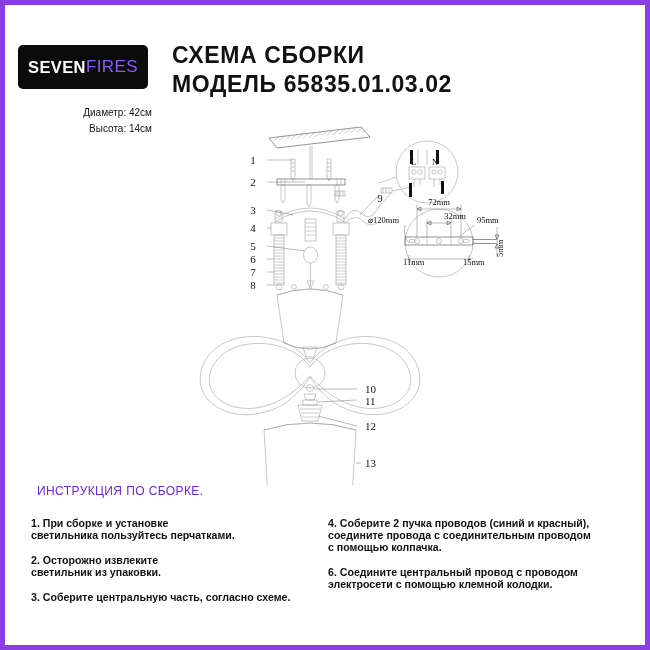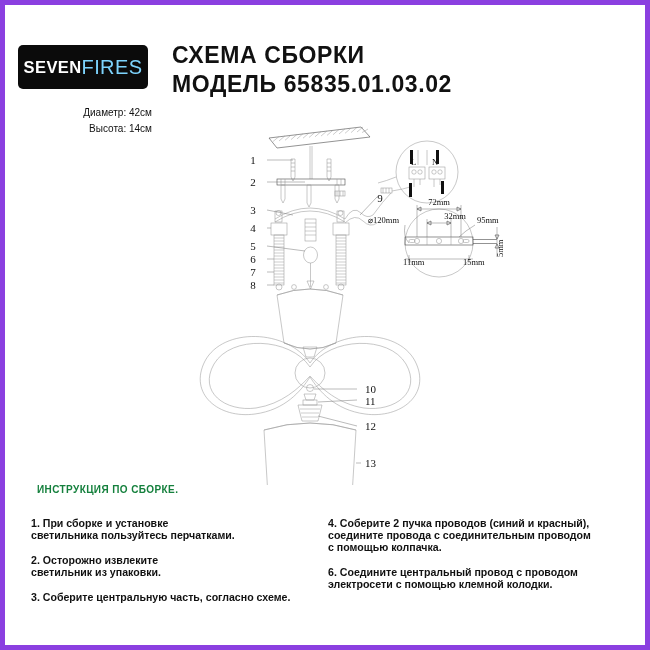--- a/index.html
+++ b/index.html
@@ -34,21 +34,21 @@
     border-radius:5px;
     display:flex;
     align-items:center;
     justify-content:center;
     letter-spacing:.4px;
   }
   #logo .lg-a {
     color:#ffffff; font-weight:bold; font-size:16.5px;
   }
   #logo .lg-b {
-    color:#7dd3fc; font-weight:normal; font-size:20px;
+    color:#8b5cf6; font-weight:normal; font-size:17px;
   }
 
   #title-block {
     position:absolute;
     left:167px; top:36px;
     width:420px;
   }
   .title-line {
     font-size:23px;
     font-weight:bold;
@@ -88,24 +88,24 @@
   }
   .ln { stroke:#9a9a9a; stroke-width:.55; fill:none; }
   .ln-d { stroke:#4a4a4a; stroke-width:.6; fill:none; }
   .lead { stroke:#777; stroke-width:.5; fill:none; }
   .hatch { stroke:#9a9a9a; stroke-width:.5; }
 
   
   #instr-head {
     position:absolute;
     left:32px; top:479px;
-    font-size:10px;
-    font-weight:bold;
+    font-size:12px;
+    font-weight:normal;
     letter-spacing:.4px;
-    color:#15803d;
+    color:#6d28d9;
   }
   .col {
     position:absolute;
     font-size:10.6px;
     line-height:12px;
     color:#111;
     font-weight:bold;
   }
   #col-left  { left:26px;  top:512px; width:275px; }
   #col-right { left:323px; top:512px; width:300px; }

